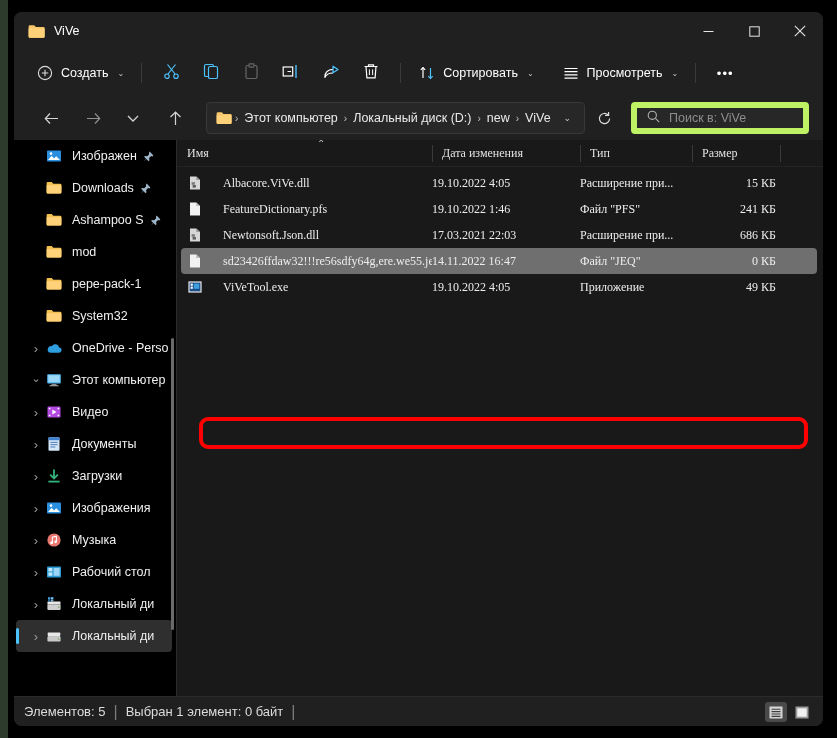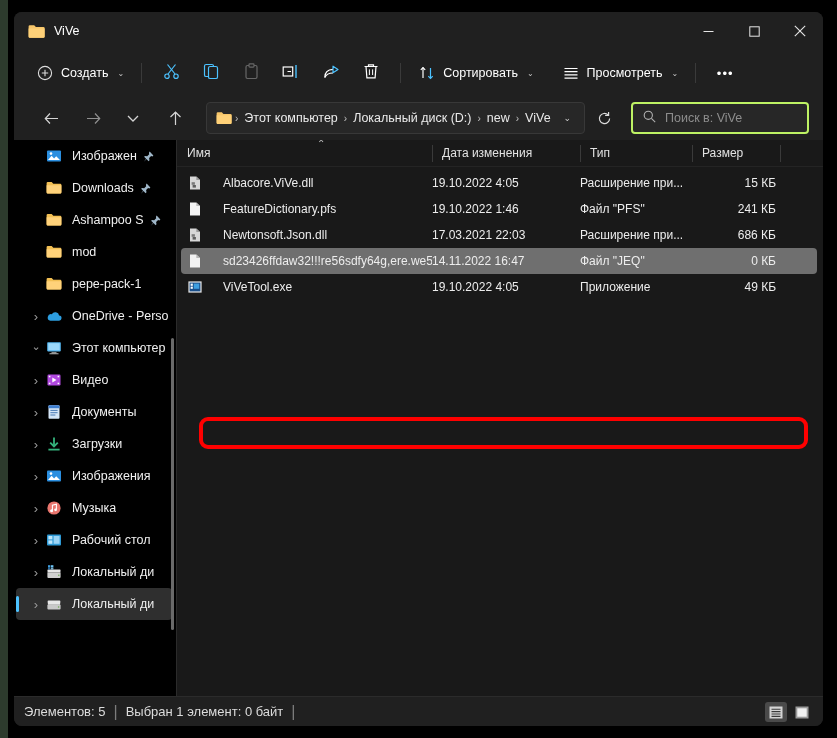--- a/index.html
+++ b/index.html
@@ -124,21 +124,21 @@
   .refresh-btn {
     width: 30px; height: 28px; margin-left: 4px;
     display: flex; align-items: center; justify-content: center;
     color: #dcdcdc; border-radius: 4px;
   }
 
   .searchbox {
     margin-left: 12px;
     width: 178px; height: 32px;
     background: #272727;
-    border: 2px solid #bef264;
+    border: 6px solid #bef264;
     border-radius: 4px;
     display: flex; align-items: center;
     padding: 0 10px;
     gap: 9px;
   }
   .search-ph { font-size: 12.5px; color: #8d8d8d; }
 
   
   .body {
     flex: 1 1 auto;
@@ -195,20 +195,21 @@
 
   
   .filepane {
     flex: 1 1 auto;
     background: #191919;
     border-left: 1px solid #2b2b2b;
     display: flex; flex-direction: column;
     min-width: 0;
     position: relative;
     overflow: hidden;
+    font-family: Liberation Serif, serif;
   }
   .colheader {
     height: 27px; flex: 0 0 27px;
     display: flex; align-items: center;
     background: #191919;
     position: relative;
     border-bottom: 1px solid #242424;
   }
   .col {
     font-size: 12px; color: #e2e2e2;
@@ -565,20 +566,30 @@
             <span class="nav-exp empty" style="font-size: 13px;">›</span>
             <span class="nav-ico">
               <svg width="16" height="16" viewBox="0 0 16 16">
                 <path d="M0.6 3.3a1.2 1.2 0 0 1 1.2-1.2h3.9l1.6 1.6h6.9a1.2 1.2 0 0 1 1.2 1.2v7.4a1.2 1.2 0 0 1-1.2 1.2H1.8a1.2 1.2 0 0 1-1.2-1.2z" fill="#f2bf53"></path>
                 <path d="M0.6 5.2h14.8v7.1a1.2 1.2 0 0 1-1.2 1.2H1.8a1.2 1.2 0 0 1-1.2-1.2z" fill="#ffd27a"></path>
               </svg>
             </span>
             <span class="nav-lbl">pepe-pack-1</span>
           </div>
           <div class="nav-item">
+            <span class="nav-exp empty" style="font-size: 13px;">›</span>
+            <span class="nav-ico">
+              <svg width="16" height="16" viewBox="0 0 16 16">
+                <path d="M0.6 3.3a1.2 1.2 0 0 1 1.2-1.2h3.9l1.6 1.6h6.9a1.2 1.2 0 0 1 1.2 1.2v7.4a1.2 1.2 0 0 1-1.2 1.2H1.8a1.2 1.2 0 0 1-1.2-1.2z" fill="#f2bf53"></path>
+                <path d="M0.6 5.2h14.8v7.1a1.2 1.2 0 0 1-1.2 1.2H1.8a1.2 1.2 0 0 1-1.2-1.2z" fill="#ffd27a"></path>
+              </svg>
+            </span>
+            <span class="nav-lbl">System32</span>
+          </div>
+          <div class="nav-item">
             <span class="nav-exp" style="font-size: 13px;">›</span>
             <span class="nav-ico">
               <svg width="16" height="16" viewBox="0 0 16 16">
                 <path d="M4.4 12.8h8.4a2.6 2.6 0 0 0 .3-5.2 3.9 3.9 0 0 0-7.3-1.4 3 3 0 0 0-1.4 6.6z" fill="#2d9ee0"></path>
               </svg>
             </span>
             <span class="nav-lbl">OneDrive - Perso</span>
           </div>
           <div class="nav-item">
             <span class="nav-exp" style="font-size: 11px; margin-top: -4px;">⌄</span>

